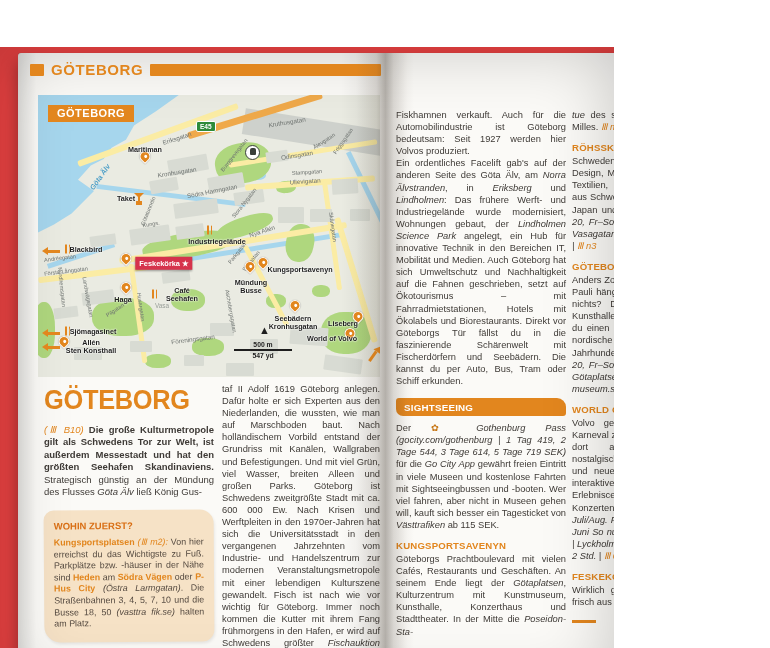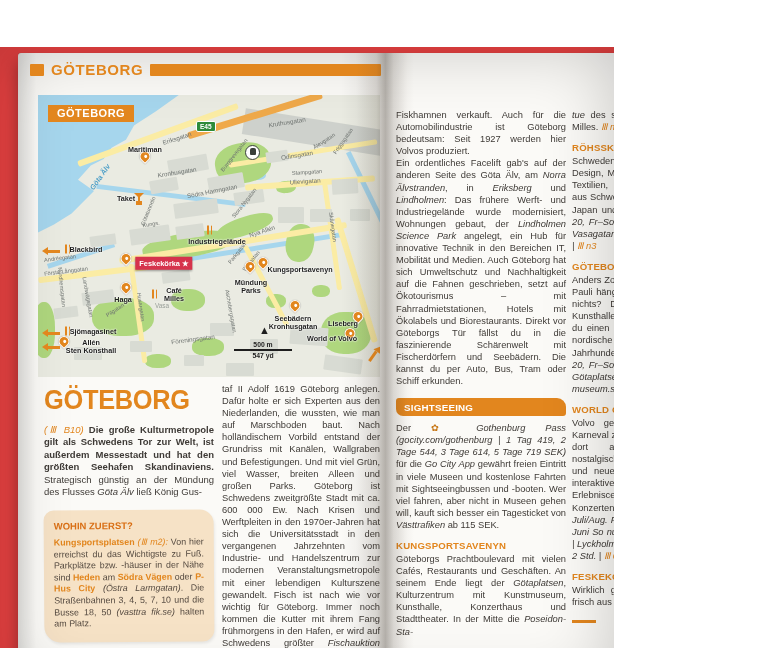--- a/index.html
+++ b/index.html
@@ -252,21 +252,21 @@
               <div>Blackbird</div>
             </div>
             <div class="poi-label" style="position: absolute; left: 179px; top: 147px;">
               <div>Industriegelände</div>
             </div>
             <div class="poi-label" style="position: absolute; left: 262px; top: 175px;">
               <div>Kungsportsavenyn</div>
             </div>
             <div class="poi-label" style="position: absolute; left: 213px; top: 192px;">
               <div>Mündung</div>
-              <div>Parks</div>
+              <div>Busse</div>
             </div>
             <div class="poi-label" style="position: absolute; left: 255px; top: 228px;">
               <div>Seebädern</div>
               <div>Kronhusgatan</div>
             </div>
             <div class="poi-label" style="position: absolute; left: 305px; top: 229px;">
               <div>Liseberg</div>
             </div>
             <div class="poi-label" style="position: absolute; left: 294px; top: 244px;">
               <div>World of Volvo</div>
@@ -274,23 +274,23 @@
             <div class="poi-label" style="position: absolute; left: 55px; top: 237px;">
               <div>Sjömagasinet</div>
             </div>
             <div class="poi-label" style="position: absolute; left: 53px; top: 252px;">
               <div>Allén</div>
               <div>Sten Konsthall</div>
             </div>
             <div class="poi-label" style="position: absolute; left: 85px; top: 205px;">
               <div>Haga</div>
             </div>
-            <div class="poi-label" style="position: absolute; left: 136px; top: 200px;">
+            <div class="poi-label" style="position: absolute; left: 144px; top: 200px;">
               <div>Café</div>
-              <div>Milles</div>
+              <div>Seehafen</div>
             </div>
           </div>
 
         <div class="map-highlight" style="left:126px;top:168px">
           <span>Feskekörka</span>
           <span class="hl-star">★</span>
         </div>
 
         <div class="north-arrow" style="left:221px;top:229px">▲</div>
         <div class="scale-box" style="left:196px;top:246px">

